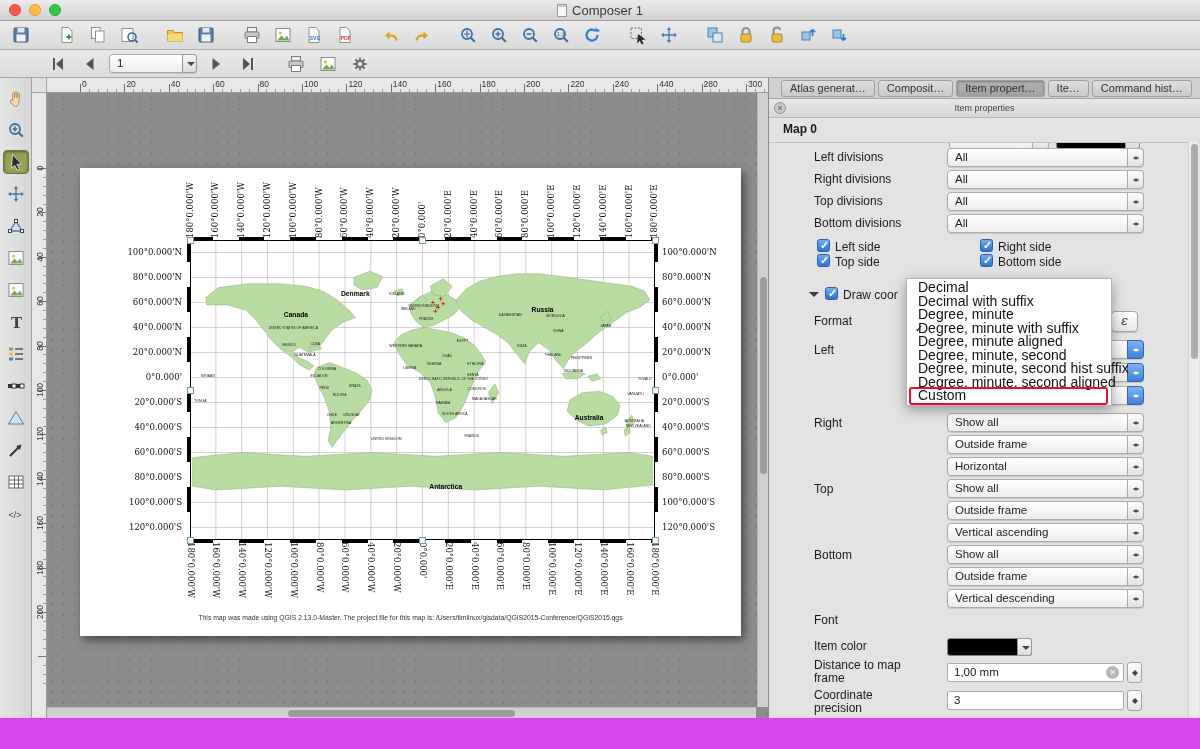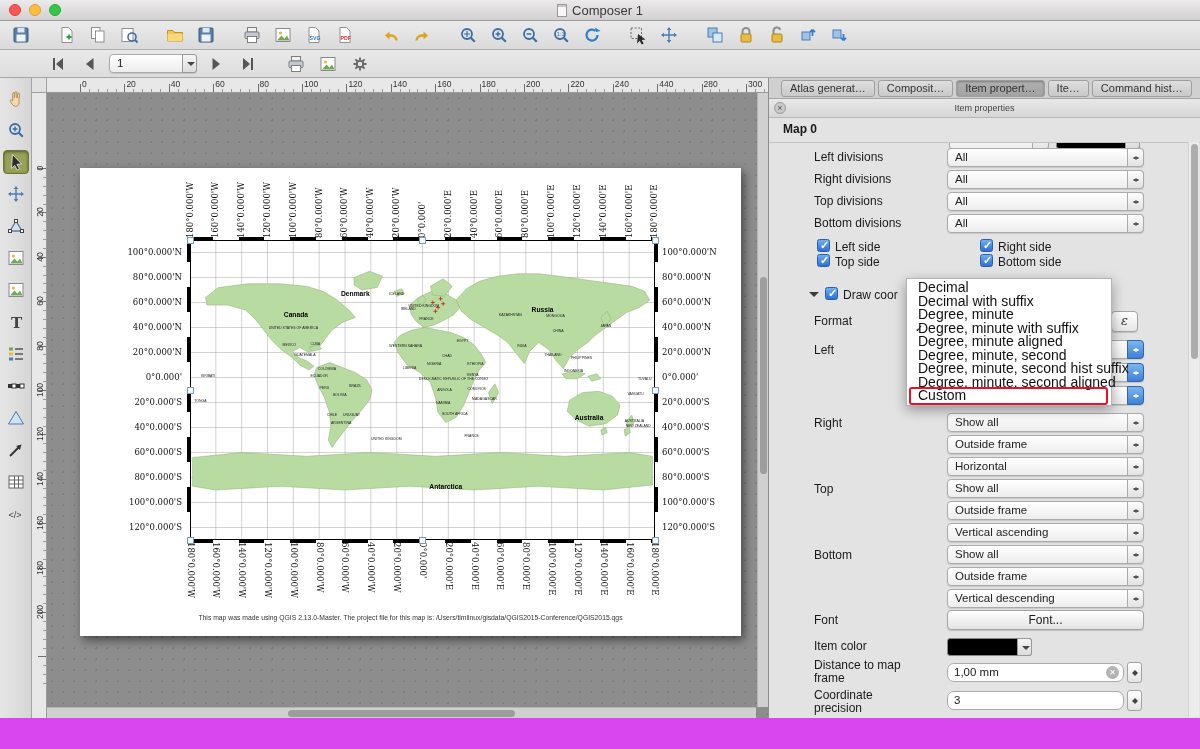--- a/index.html
+++ b/index.html
@@ -87,21 +87,21 @@
 #map-name{position:absolute;top:44px;left:14px;font-size:12px;font-weight:bold;color:#1a1a1a}
 #panel-content{position:absolute;top:64px;left:0;right:0;bottom:0;overflow:hidden;border-top:1px solid #c2c2c2}
 .plabel{position:absolute;left:45px;font-size:12px;color:#1a1a1a;line-height:13px;white-space:normal}
 .cbox{position:absolute;width:13px;height:13px;border-radius:2.5px;background:linear-gradient(#6fb0f2,#2d6fd3);border:1px solid #2a5fb0}
 .cbox::after{content:"✓";position:absolute;left:2px;top:-1.5px;color:#fff;font-size:11px;font-weight:bold}
 .cb-label{position:absolute;font-size:12px;color:#1a1a1a}
 .disclosure{position:absolute;width:0;height:0;border:5px solid transparent;border-top-color:#3c3c3c}
 .expr-btn{position:absolute;width:27px;height:21px;border:1px solid #a5a5a5;border-radius:4px;background:linear-gradient(#fff,#e6e6e6);font-family:"DejaVu Serif",serif;font-style:italic;font-size:13px;text-align:center;line-height:18px;color:#333;box-shadow:0 1px 1px rgba(0,0,0,.15)}
 .mac-btn{position:absolute;height:20px;border:1px solid #a3a3a3;border-radius:4px;background:linear-gradient(#ffffff,#e4e4e4);font-size:12px;text-align:center;line-height:18px;color:#1a1a1a;box-shadow:0 1px 1px rgba(0,0,0,.15)}
 .swatch{position:absolute;height:18px;border:1px solid #878787;border-radius:3px;background:#000}
-.tfield{position:absolute;height:19px;border:1px solid #ababab;border-radius:7px;background:#fff;font-size:11.5px;padding:2px 6px;color:#1a1a1a}
+.tfield{position:absolute;height:19px;border:1px solid #ababab;border-radius:2px;background:#fff;font-size:11.5px;padding:2px 6px;color:#1a1a1a}
 .clear-x{position:absolute;width:13px;height:13px;border-radius:50%;background:#b4b4b4;color:#fff;font-size:8px;line-height:13px;text-align:center}
 .clear-x::before{content:"✕"}
 .spin{position:absolute;width:15px;height:21px;border:1px solid #a3a3a3;border-radius:3px;background:linear-gradient(#fff,#e4e4e4)}
 .spin::before{content:"";position:absolute;left:3.5px;top:3.5px;border:3.5px solid transparent;border-bottom-color:#444}
 .spin::after{content:"";position:absolute;left:3.5px;bottom:3.5px;border:3.5px solid transparent;border-top-color:#444}
 #format-menu{position:absolute;left:137px;top:135px;width:206px;background:#fff;border:1px solid #b4b4b4;box-shadow:0 4px 12px rgba(0,0,0,.35);padding:2px 0;z-index:50}
 .mitem{position:relative;height:13.5px;line-height:13.5px;font-size:14px;padding-left:11px;color:#111;white-space:nowrap}
 .mitem.checked::before{content:"✓";position:absolute;left:8px;font-size:10px}
 .mitem.hl::after{content:"";position:absolute;left:2px;right:3px;top:-2px;bottom:-2px;border:2px solid var(--hlc,#e8112d);border-radius:3px}
 #panel-scroll{position:absolute;right:1px;top:64px;bottom:1px;width:11px;background:#ececec;border-left:1px solid #d2d2d2}
@@ -781,21 +781,20 @@
       <div class="combo" style="top:424px;left:178px;width:197px">
           <span class="cval">Outside frame</span>
           <span class="cap"></span>
         </div>
       <div class="combo" style="top:446px;left:178px;width:197px">
           <span class="cval">Vertical descending</span>
           <span class="cap"></span>
         </div>
 
       <div class="plabel" style="top:471px">Font</div>
-      <div class="mac-btn" style="left:178px;top:467px;width:197px">Font...</div>
 
       <div class="plabel" style="top:497px">Item color</div>
       <div class="swatch" style="left: 178px; top: 495px; width: 85px; background: rgb(0, 0, 0);">
           <span class="scap"></span>
         </div>
 
       <div class="plabel" style="top:516px;width:120px">Distance to map frame</div>
       <div class="tfield" style="left:178px;top:520px;width:177px">1,00 mm</div>
       <span class="clear-x" style="left:337px;top:523px"></span>
       <div class="spin" style="left:358px;top:519px"></div>

